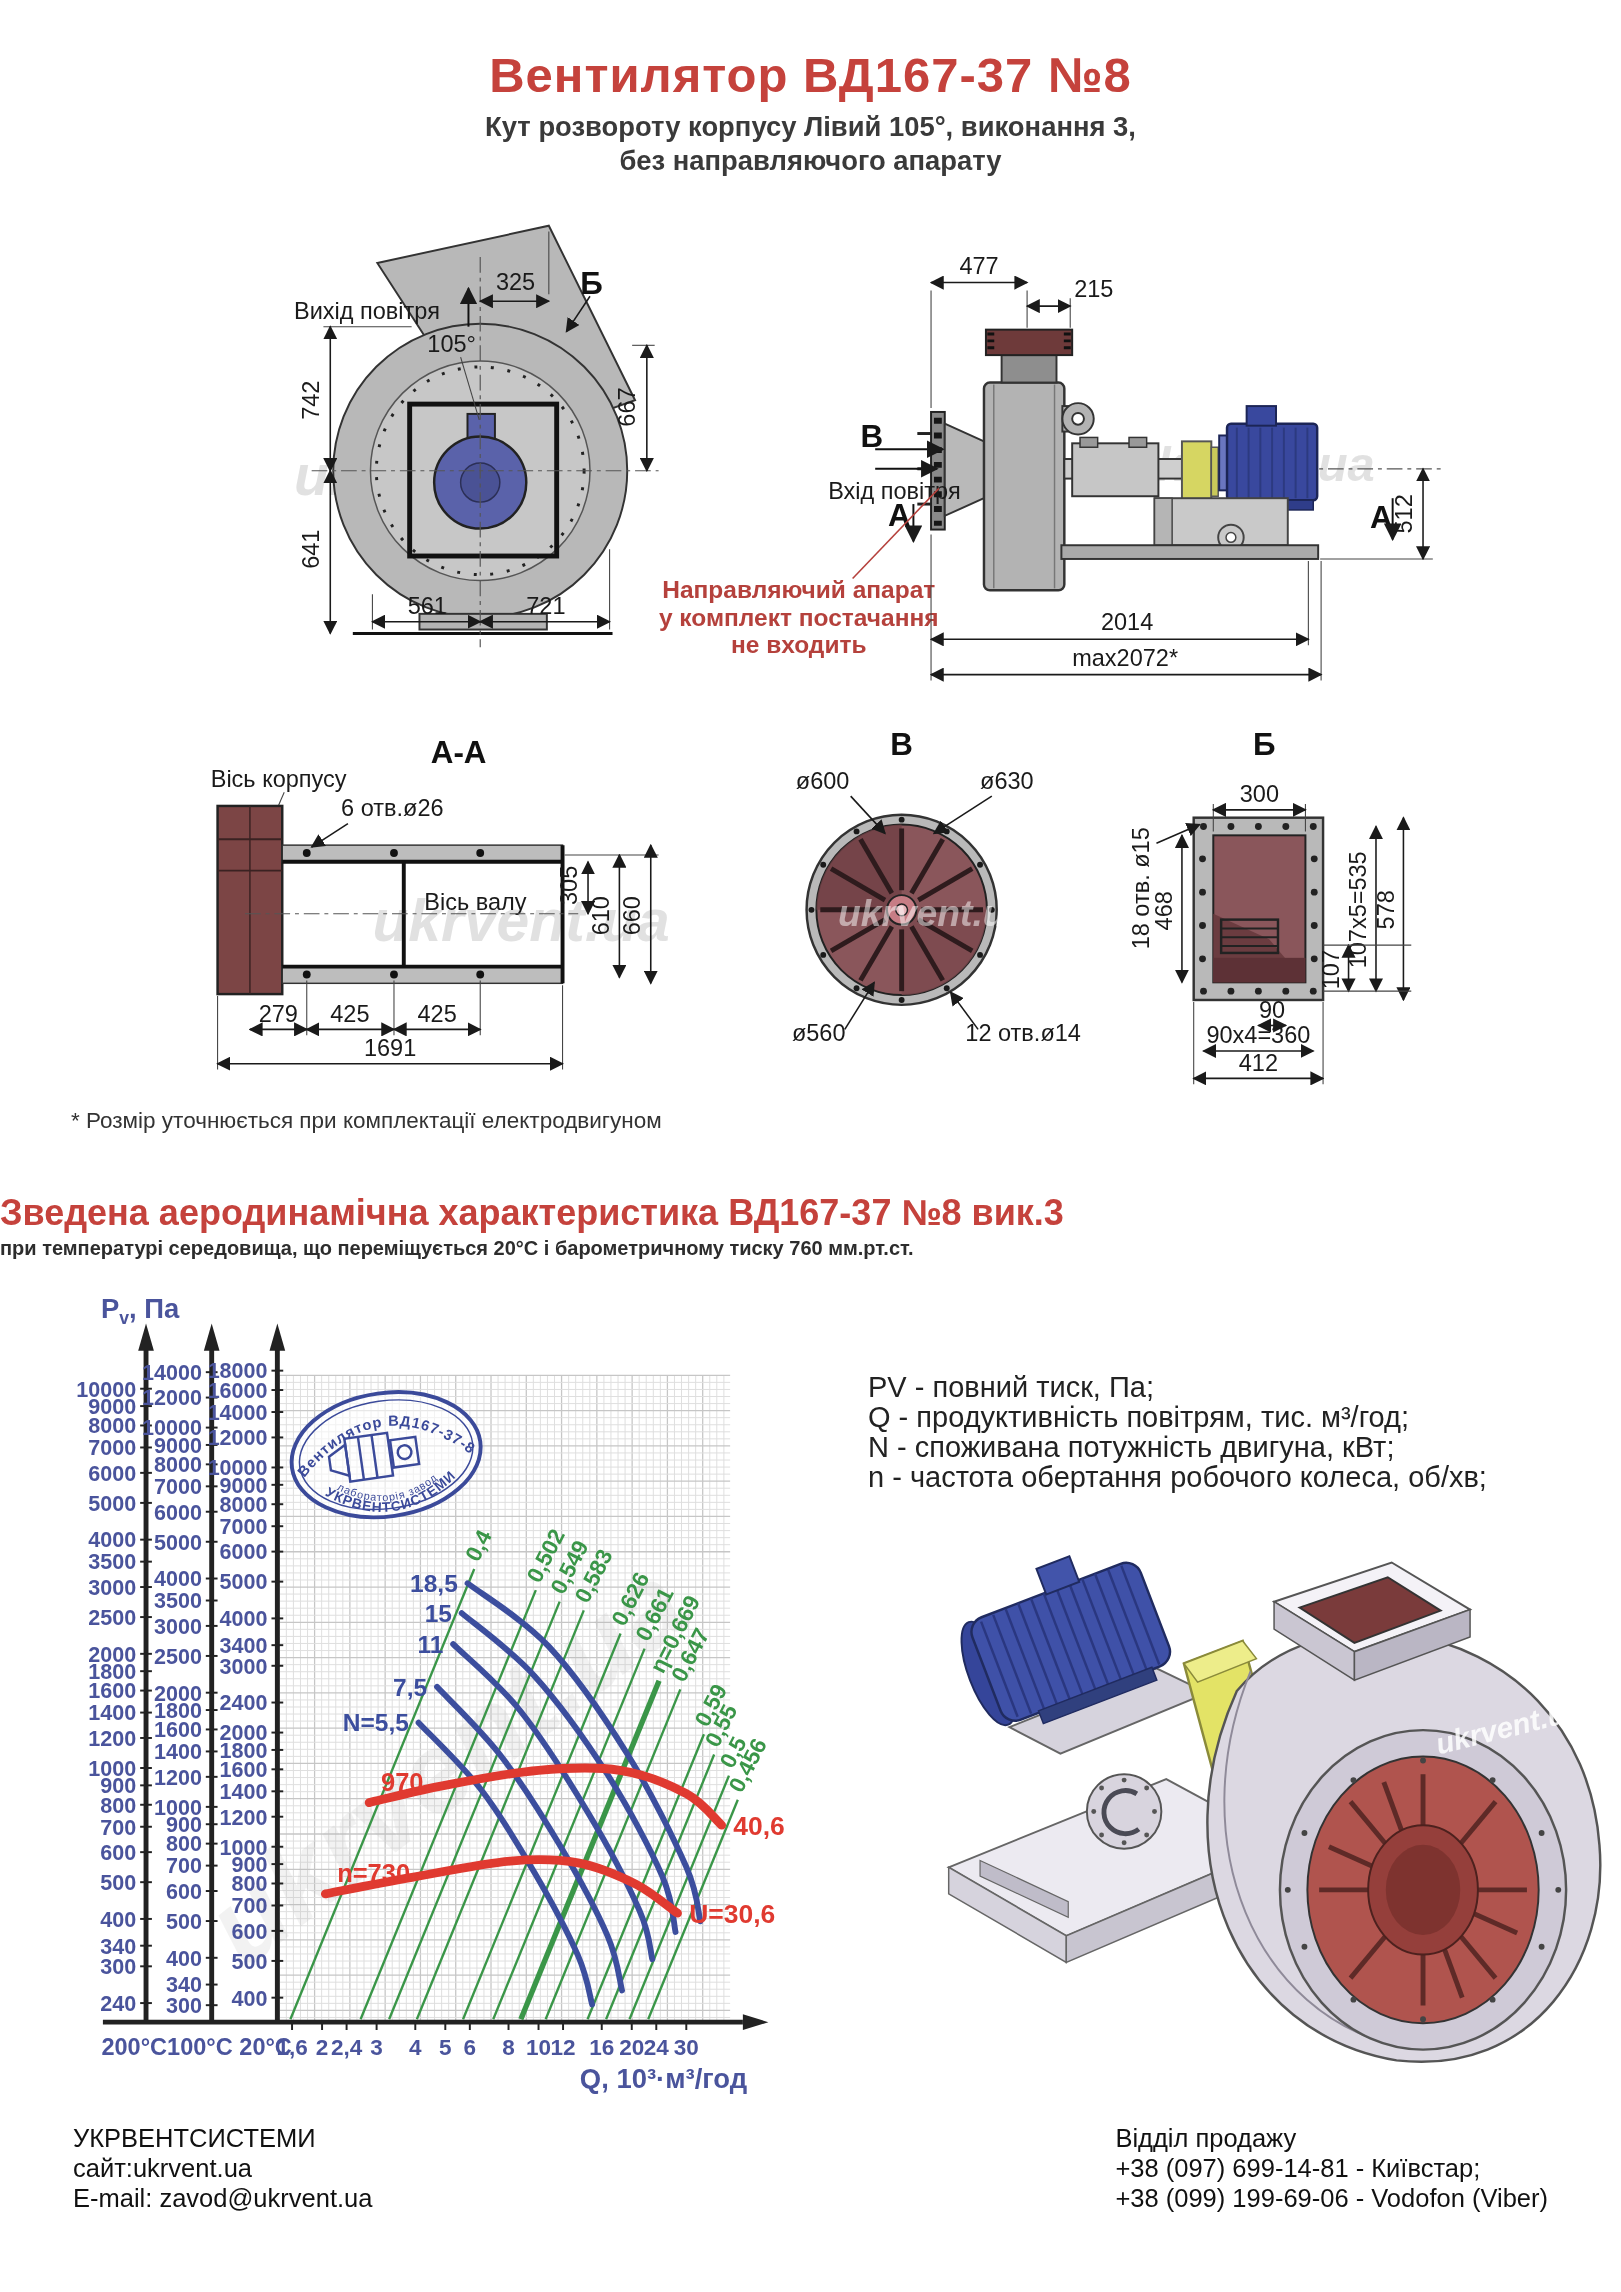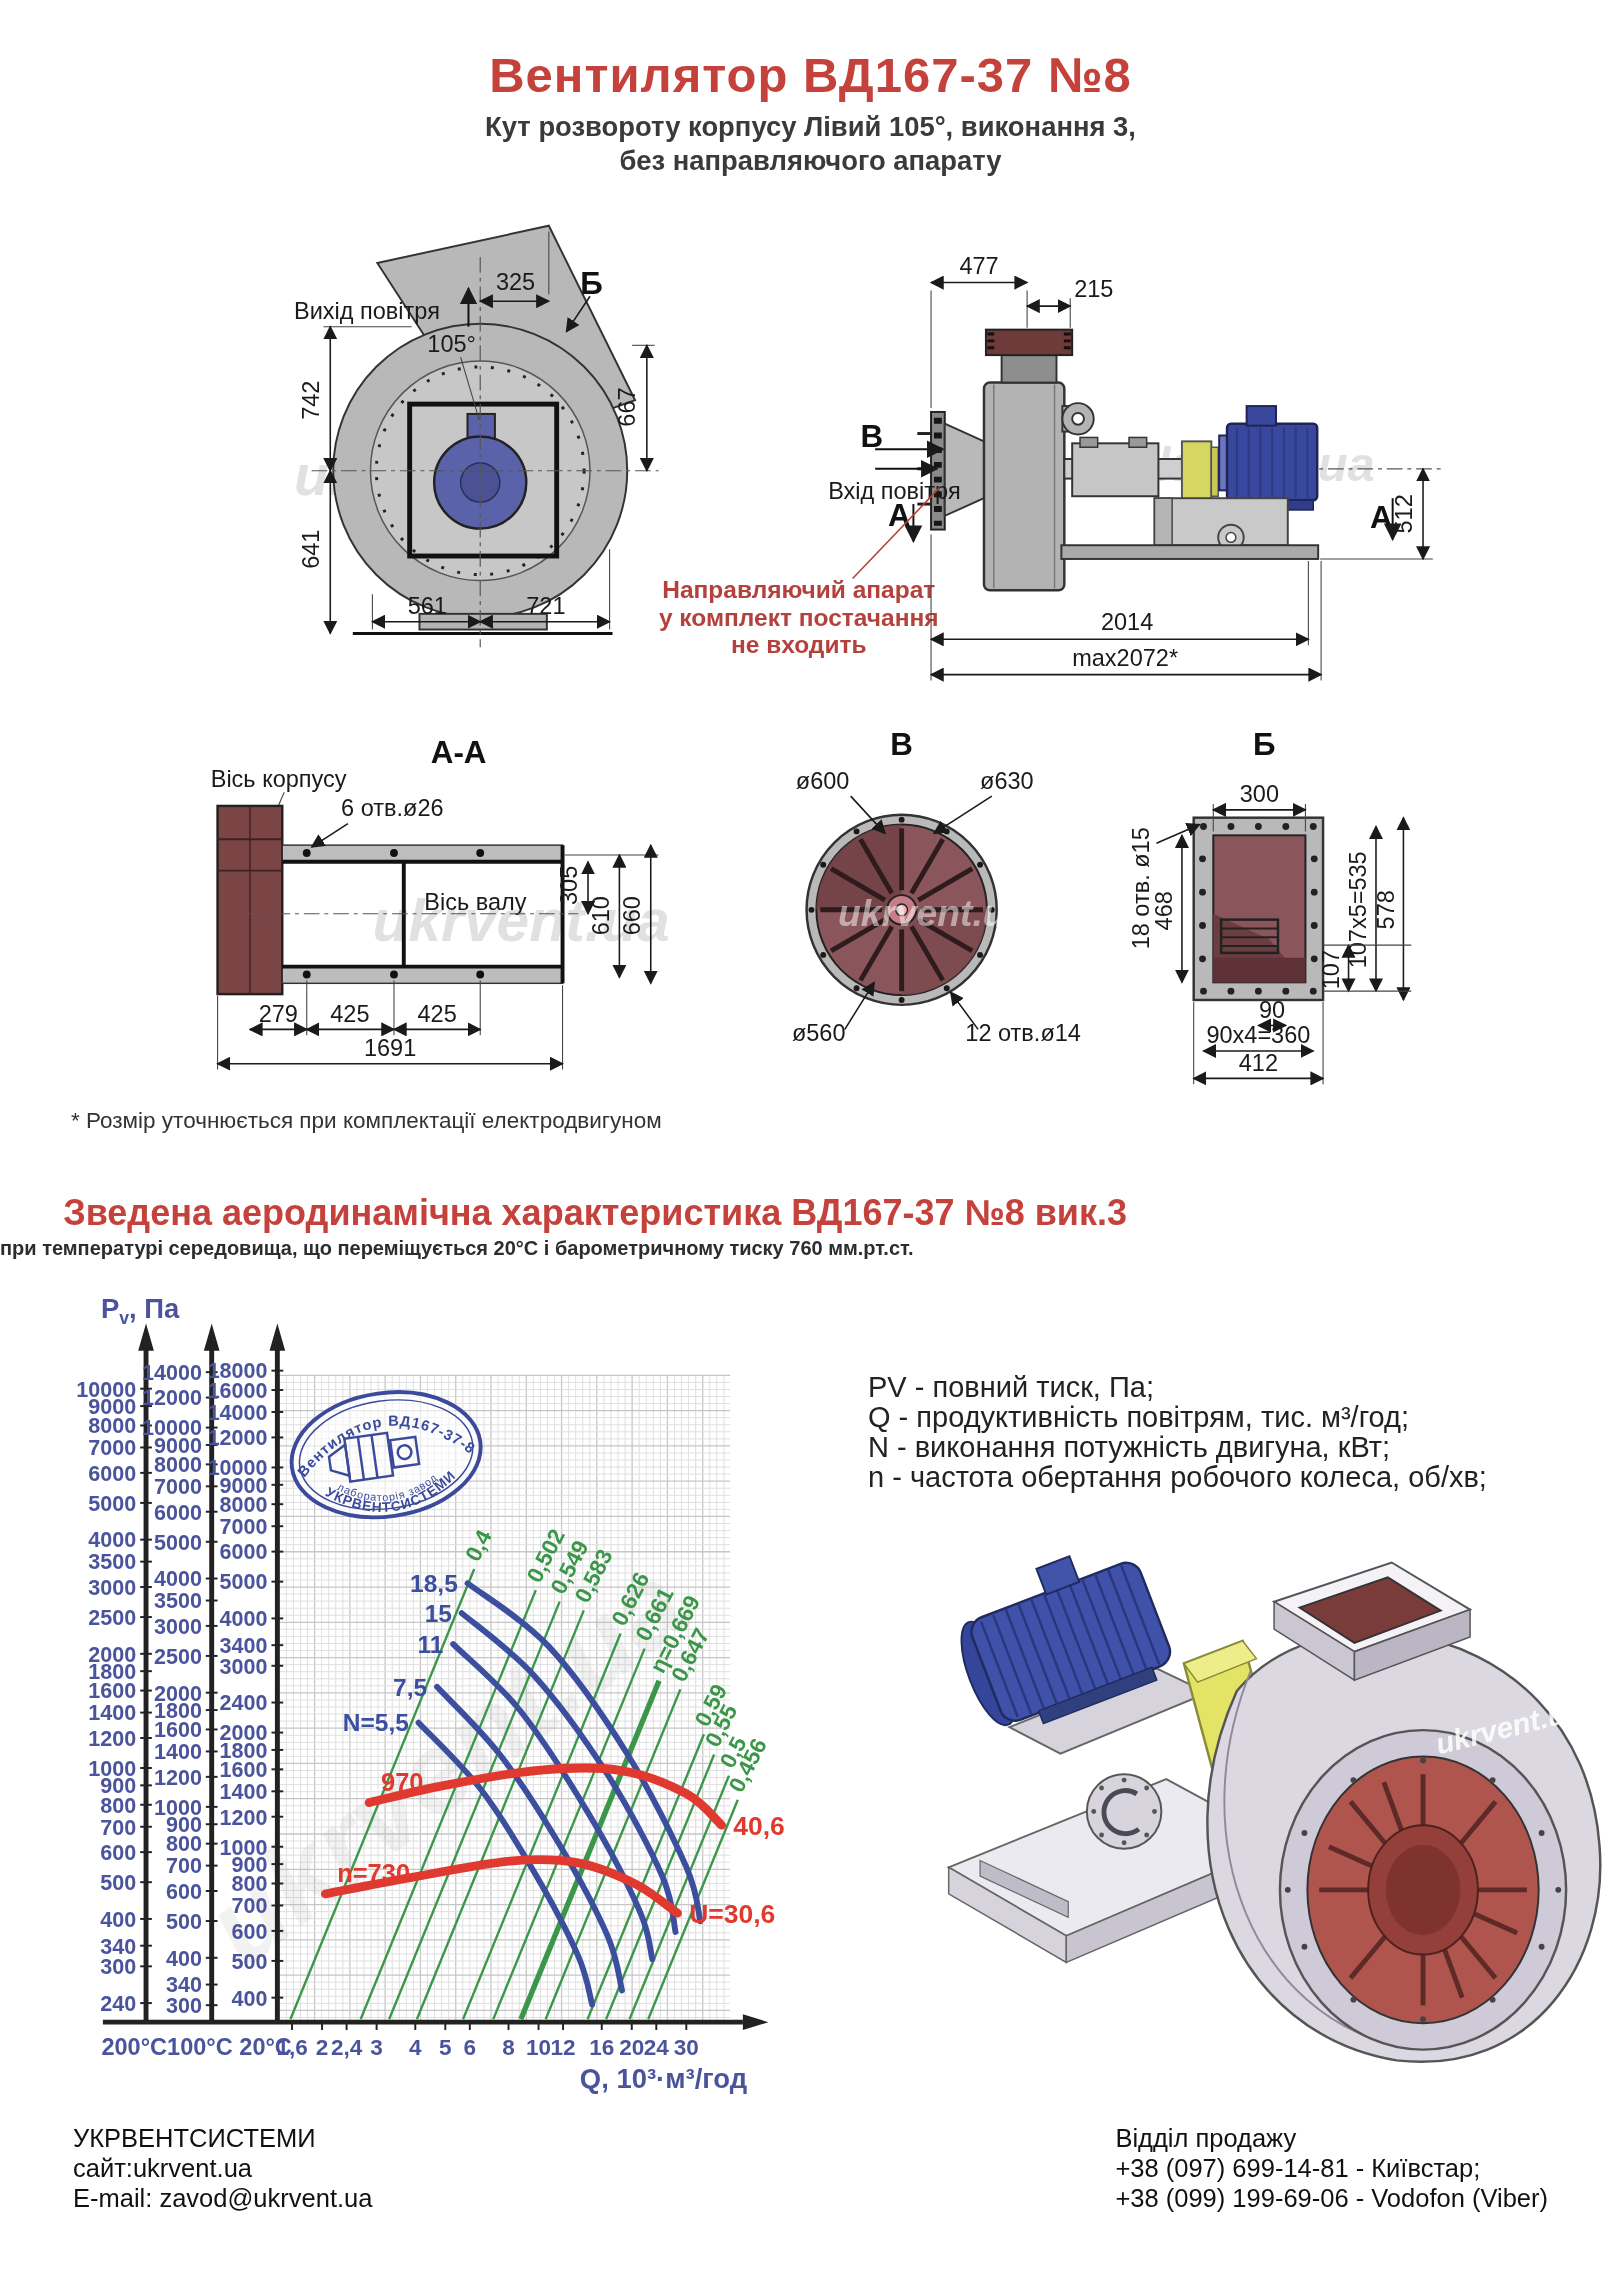--- a/index.html
+++ b/index.html
@@ -3,21 +3,21 @@
 <meta charset="utf-8">
 <style>
   *{margin:0;padding:0;box-sizing:border-box}
   html,body{background:#fff}
   body{width:1621px;height:2293px;position:relative;font-family:"Liberation Sans",sans-serif;color:#2f2f2f;overflow:hidden}
   .abs{position:absolute}
   #page-title{top:47px;left:0;width:100%;text-align:center;font-size:49px;font-weight:bold;color:#c5423c;letter-spacing:1px}
   .subtitle{left:0;width:100%;text-align:center;font-size:27.4px;font-weight:bold;color:#3a3a3a}
   #sub1{top:111px} #sub2{top:145px}
   #footnote{top:1108px;left:71px;font-size:22.5px;color:#333}
-  #h2{top:1192px;left:0;width:1127px;text-align:right;font-size:36px;font-weight:bold;color:#c5423c}
+  #h2{top:1192px;left:0;width:1127px;text-align:left;font-size:36px;font-weight:bold;color:#c5423c}
   #h2sub{top:1237px;left:0;width:1127px;text-align:left;font-size:20px;font-weight:bold;color:#2d2d2d}
   #legend{top:1372px;left:868px;font-size:29px;color:#222;line-height:30px;white-space:nowrap}
   #footer-left{top:2123px;left:73px;font-size:25.5px;color:#111;line-height:30px}
   #footer-right{top:2123px;right:73px;font-size:25.5px;color:#111;line-height:30px;text-align:left}
   svg text{font-family:"Liberation Sans",sans-serif}
   .dimt{font-size:24px;fill:#1a1a1a}
   .dimr{font-size:24px;fill:#1a1a1a}
   .big{font-size:32px;font-weight:bold;fill:#111}
   .lbl{font-size:24px;fill:#1a1a1a}
   .red{fill:#b5413c;font-weight:bold;font-size:25px}
@@ -812,21 +812,21 @@
 
 <div id="page-title" class="abs">Вентилятор  ВД167-37 №8</div>
 <div id="sub1" class="abs subtitle">Кут розвороту корпусу Лівий 105°, виконання 3,</div>
 <div id="sub2" class="abs subtitle">без направляючого апарату</div>
 <div id="footnote" class="abs">* Розмір уточнюється при комплектації електродвигуном</div>
 <div id="h2" class="abs">Зведена аеродинамічна характеристика ВД167-37 №8 вик.3</div>
 <div id="h2sub" class="abs">при температурі середовища, що переміщується 20°С і барометричному тиску 760 мм.рт.ст.</div>
 <div id="legend" class="abs">
   <div>PV - повний тиск, Па;</div>
   <div>Q - продуктивність повітрям, тис. м³/год;</div>
-  <div>N - виконання потужність двигуна, кВт;</div>
+  <div>N - споживана потужність двигуна, кВт;</div>
   <div>n - частота обертання робочого колеса, об/хв;</div>
 </div>
 <div id="footer-left" class="abs">
   <div>УКРВЕНТСИСТЕМИ</div>
   <div>сайт:ukrvent.ua</div>
   <div>E-mail: zavod@ukrvent.ua</div>
 </div>
 <div id="footer-right" class="abs">
   <div>Відділ продажу</div>
   <div>+38 (097) 699-14-81 - Київстар;</div>

